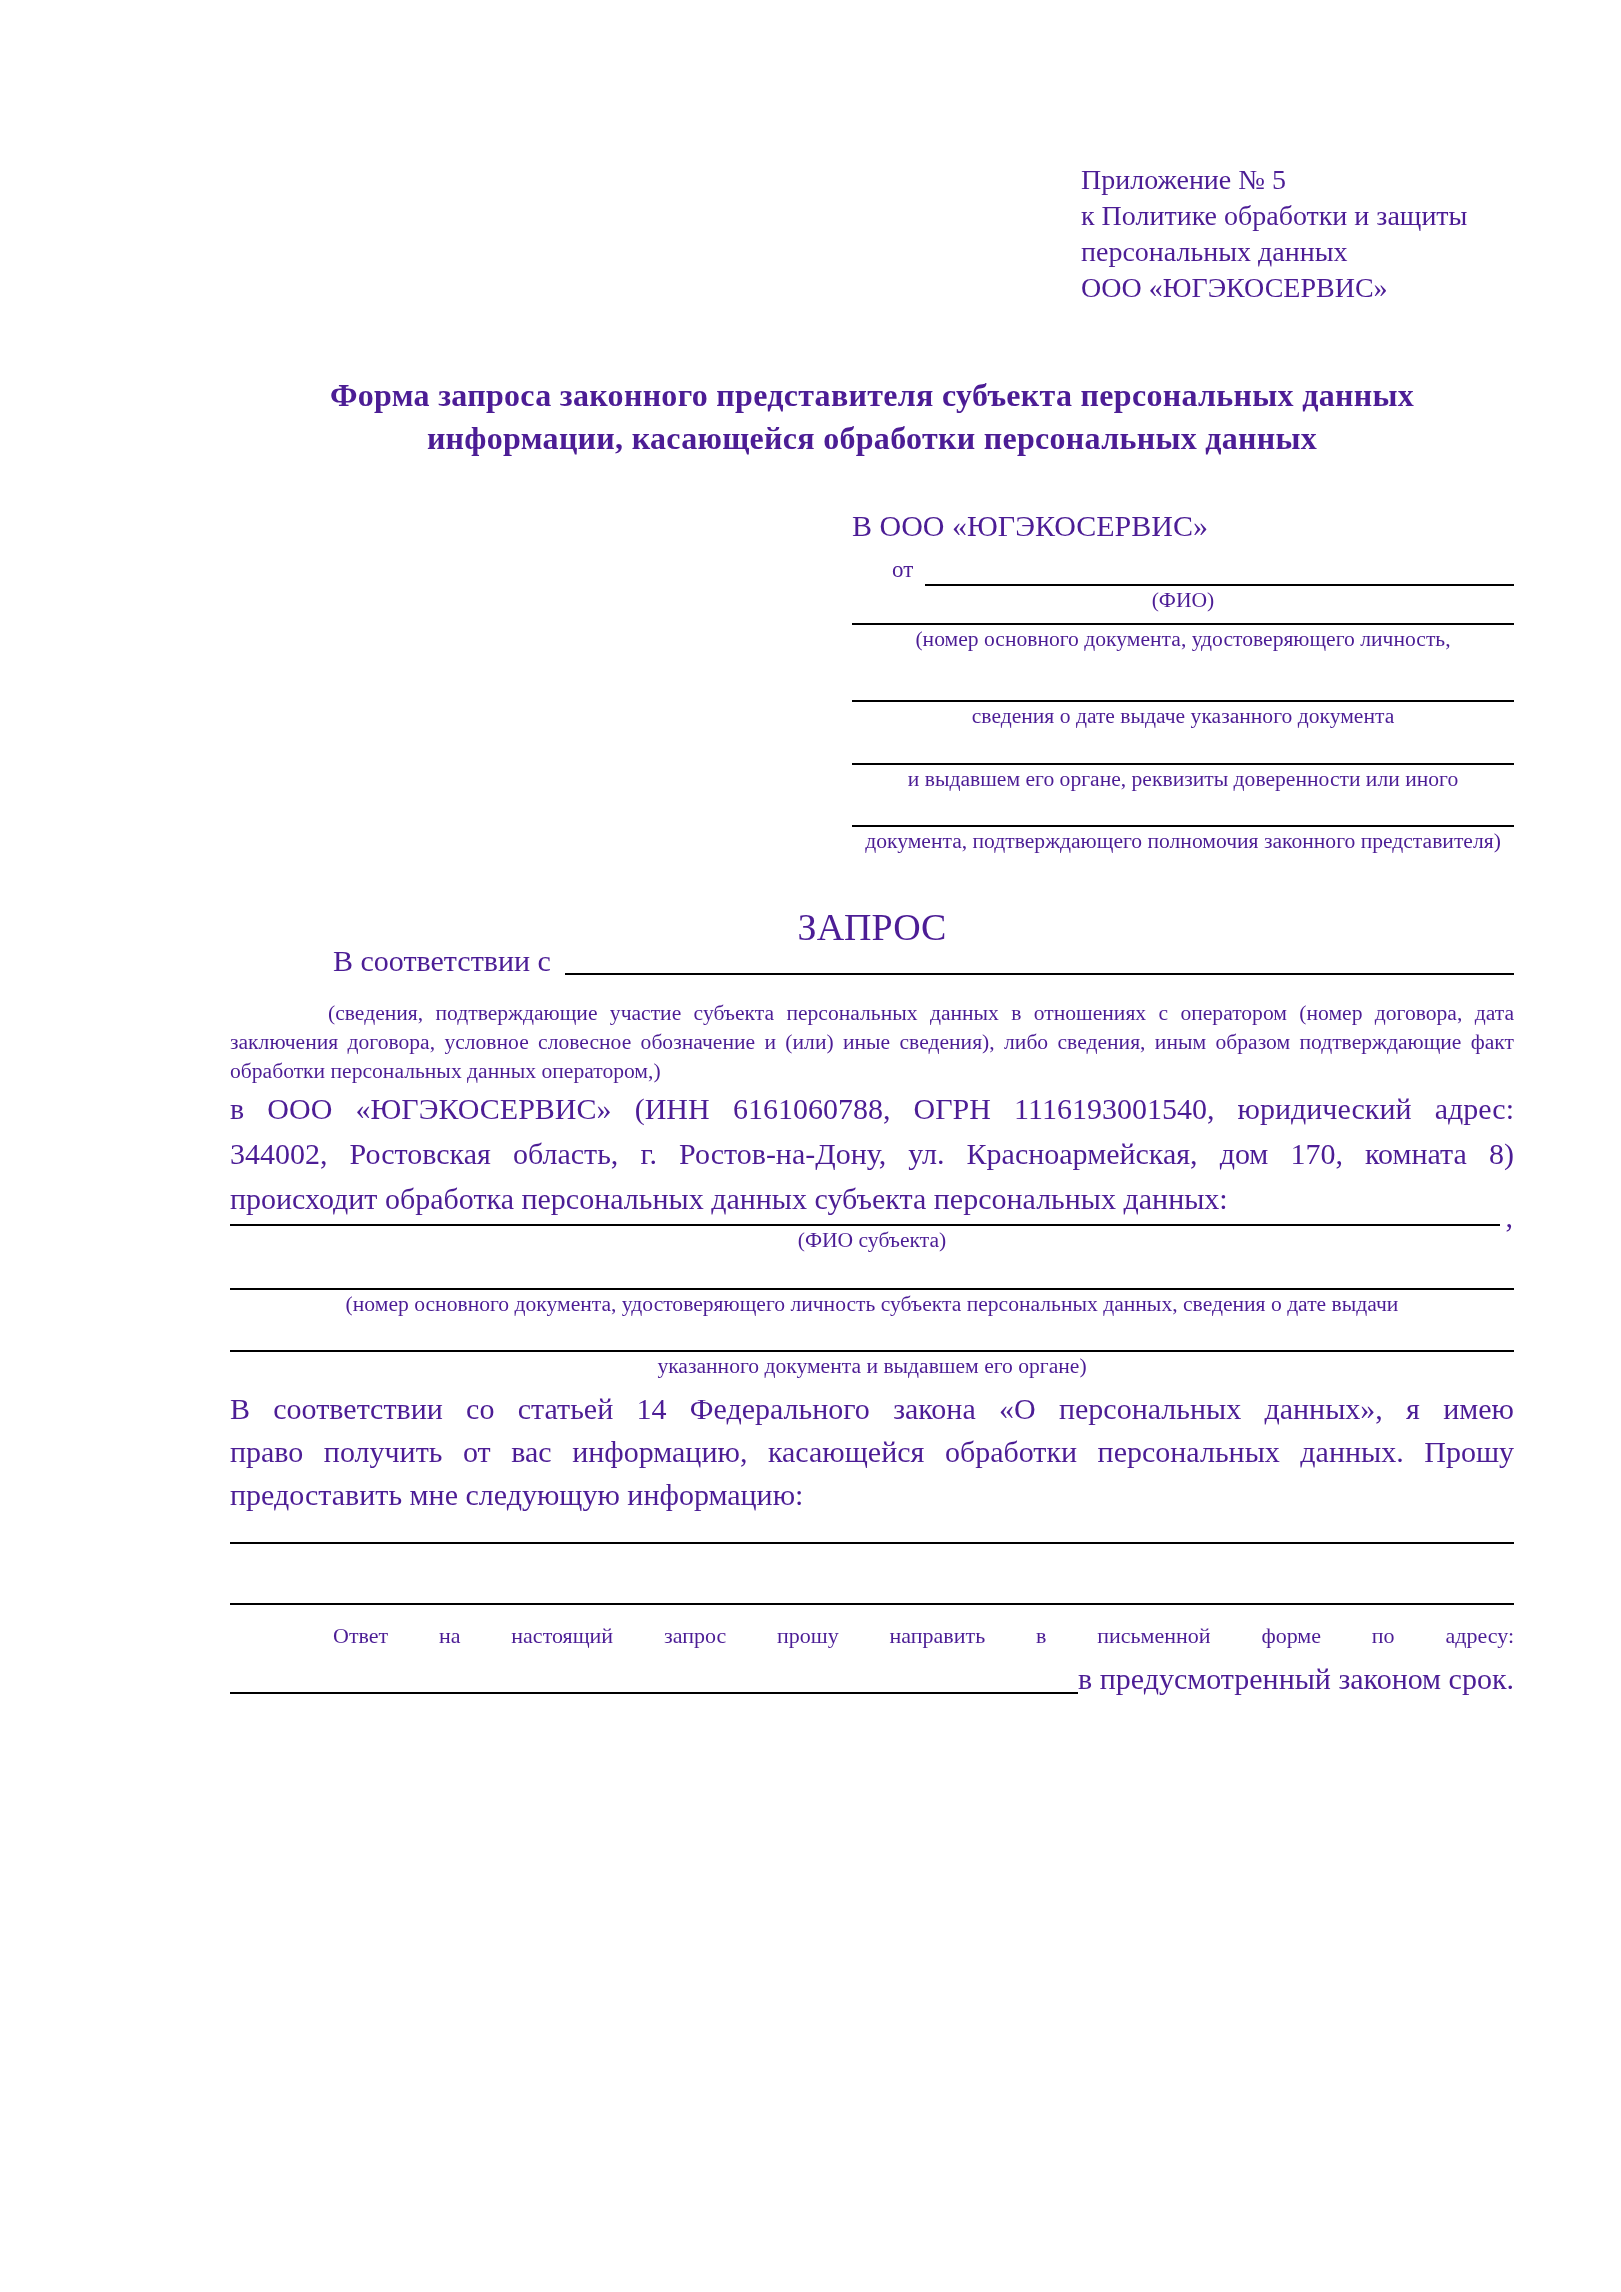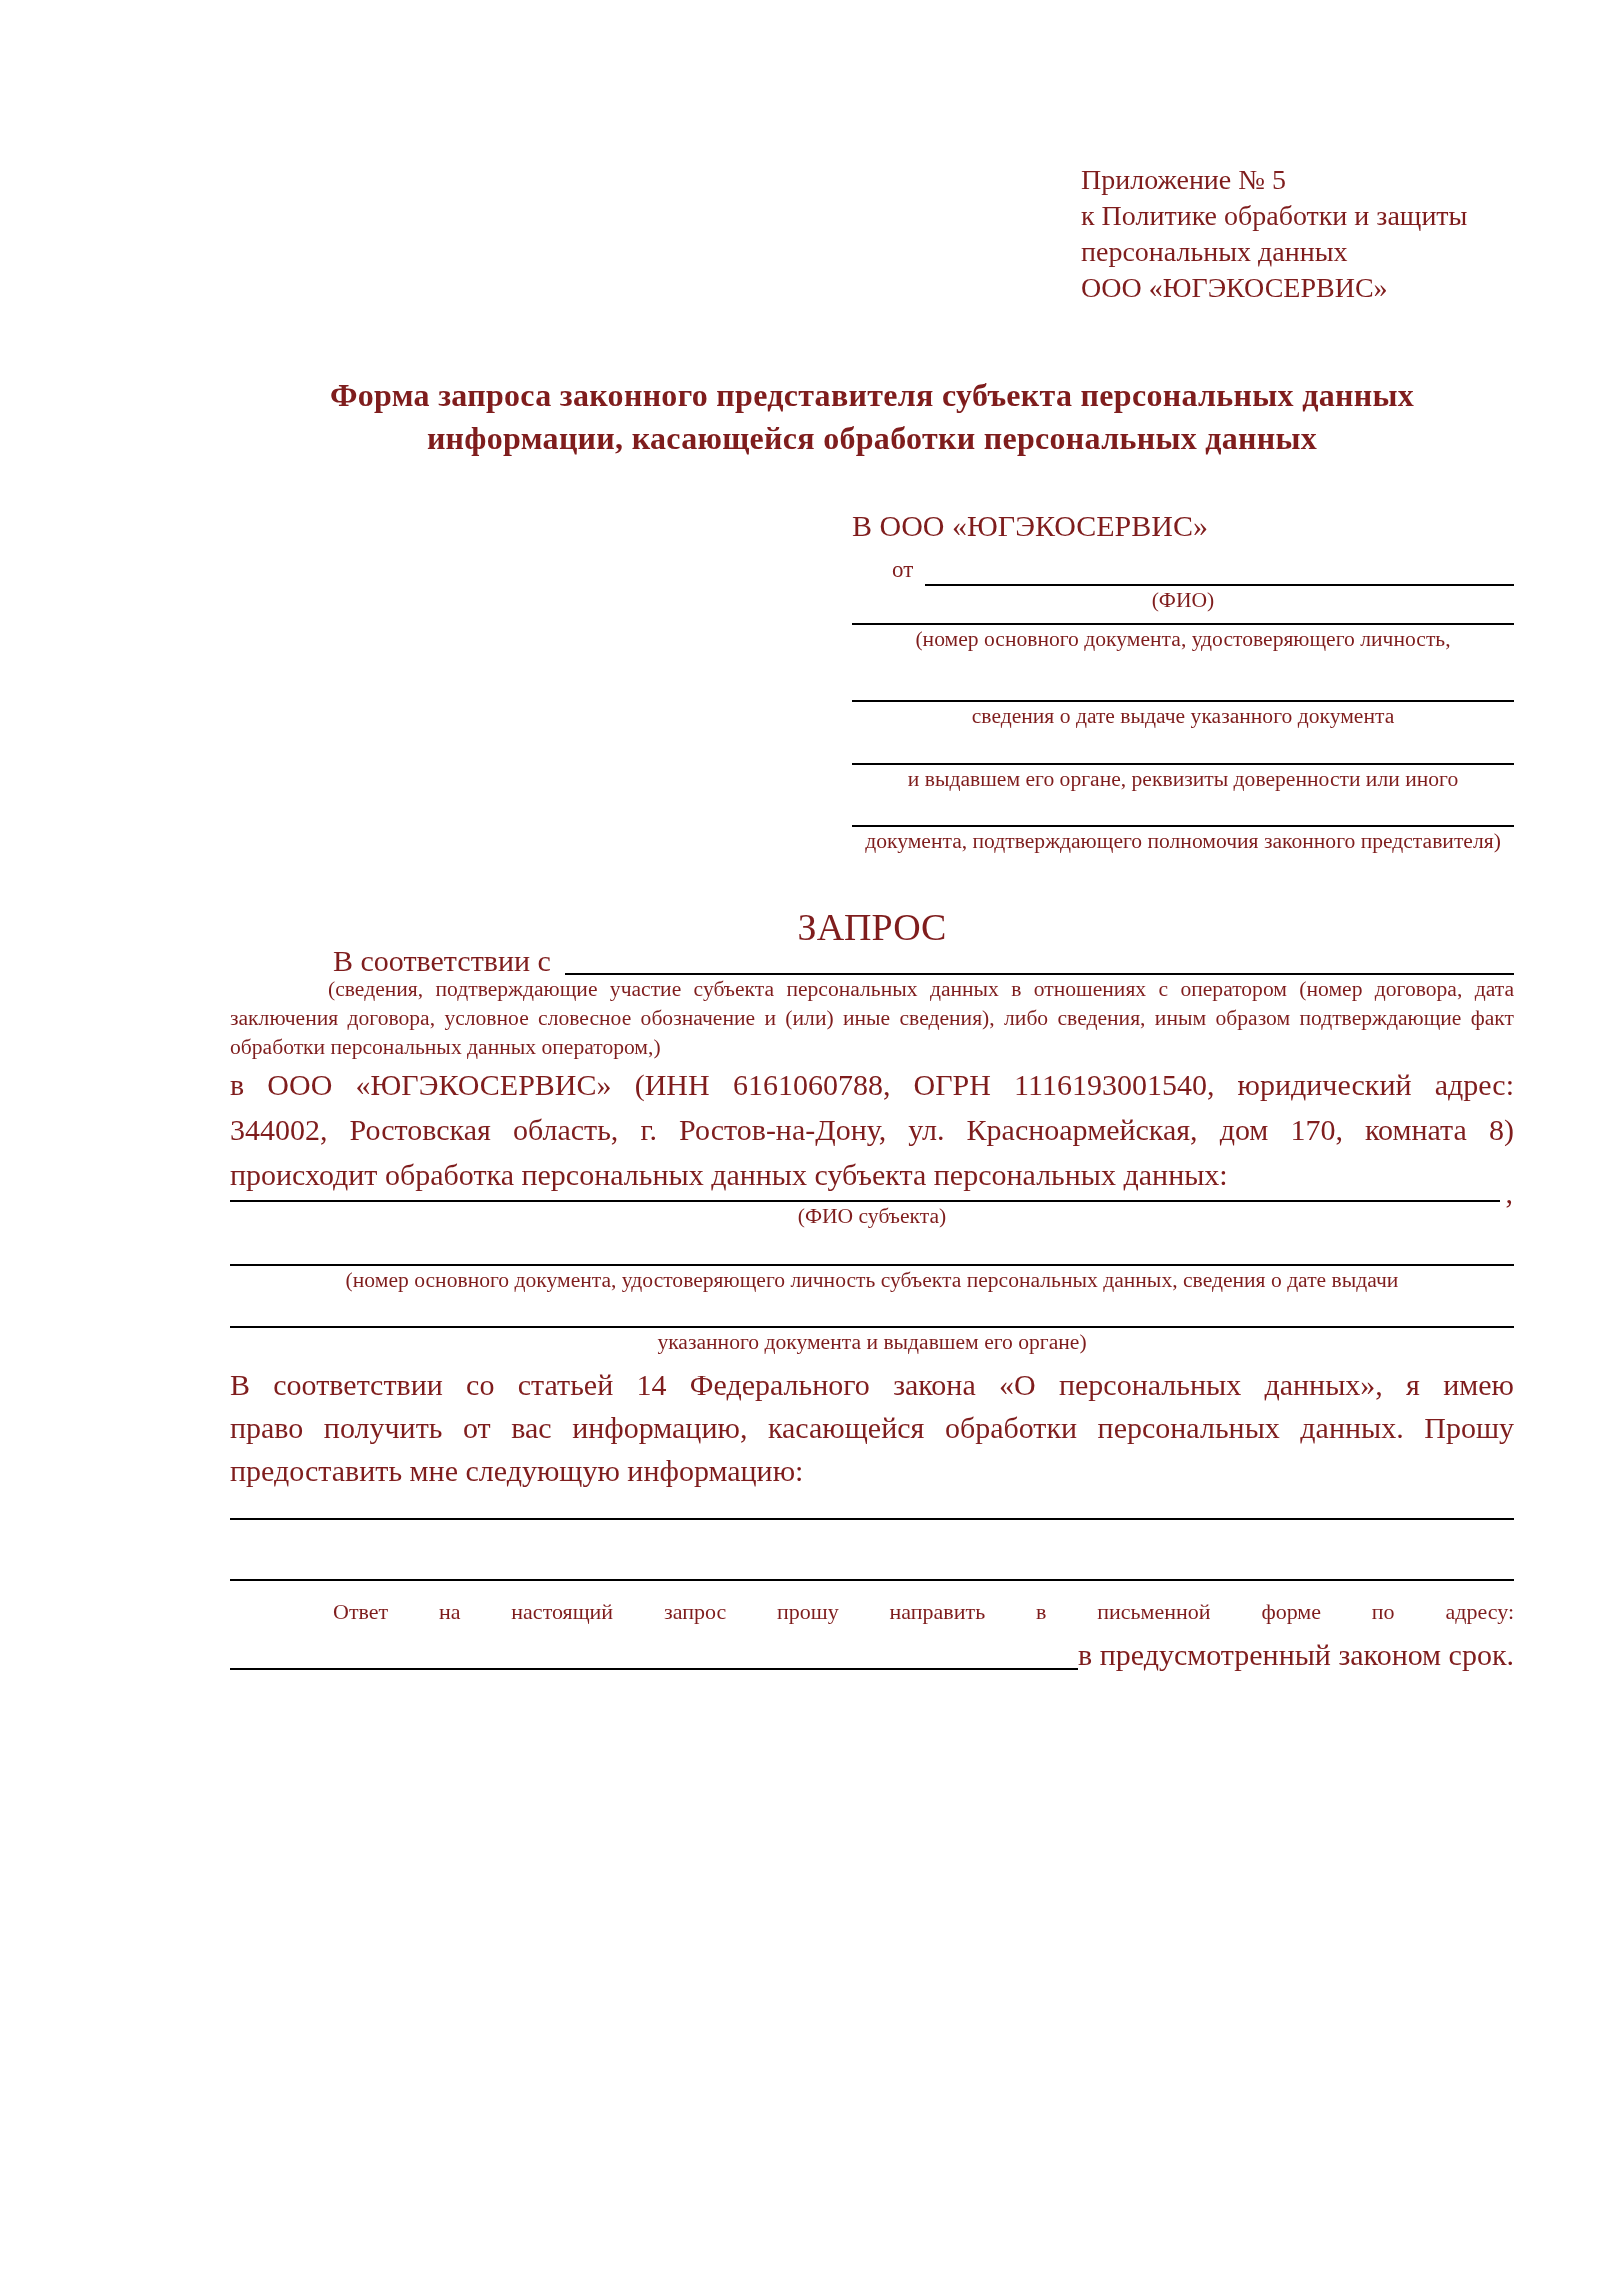--- a/index.html
+++ b/index.html
@@ -1,21 +1,21 @@
 <!DOCTYPE html>
 <html><head>
 <meta charset="utf-8">
 <style>
   html,body { margin:0; padding:0; background:#ffffff; }
   .page {
     position: relative;
     width: 1621px;
     height: 2293px;
     background: #ffffff;
-    color: #7f1d1d;
+    color: #4c1d95;
     font-family: "Liberation Serif", "DejaVu Serif", serif;
     overflow: hidden;
     margin: 0 auto;
   }
   .content { padding: 162px 107px 0 230px; }
 
   
   .tline { display: block; }
   .just .tline { text-align: justify; text-align-last: justify; }
   .just .tline-last { text-align-last: left; }
@@ -44,21 +44,21 @@
   .fl-a { height: 7.8px; }
   .fl-b { height: 46px; }
   .fl-c { height: 32px; }
   .fl-d { height: 31px; }
 
   
   .zapros { margin-top: 54px; font-size: 38px; line-height: 35px; text-align: center; }
   .intro-row { display: flex; align-items: flex-end; height: 30px; font-size: 30px; padding-left: 103px; }
   .intro-row .lbl { padding-right: 13.7px; line-height: 29px; white-space: nowrap; }
   .footnote { font-size: 21.6px; line-height: 29px; }
-  .footnote .tline:first-child { text-indent: 98px; }
+  .footnote .tline:first-child { text-indent: 98px; margin-top: 24px; }
   .para { font-size: 30px; }
   .op-para .tline { line-height: 45px; }
   .rights-para { margin-top: 5.9px; }
   .rights-para .tline { line-height: 43px; }
 
   .subject-row { position: relative; height: 2.9px; border-bottom: 2px solid #000; margin-right: 13.7px; }
   .subject-row .comma { position: absolute; right: -12.7px; bottom: -8.8px; font-size: 30px; line-height: 1; }
 
   .fl2-a { height: 33px; }
   .fl2-b { height: 31px; }

